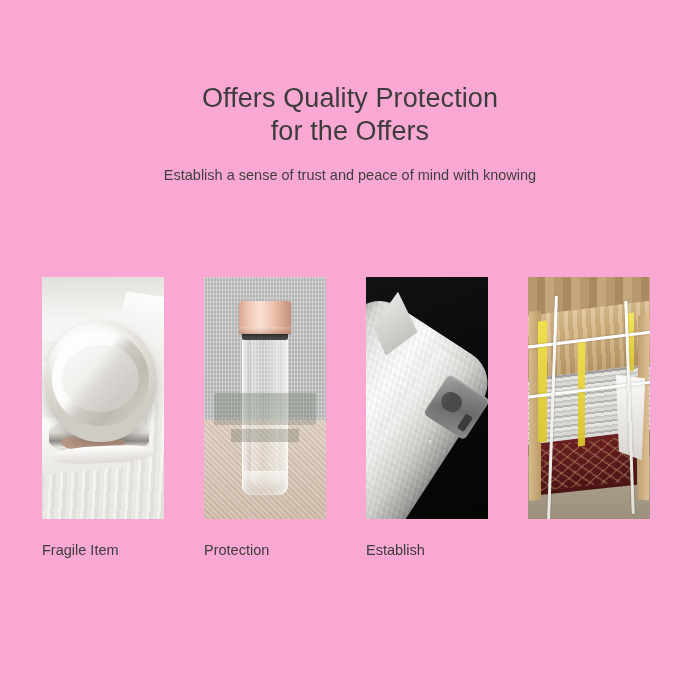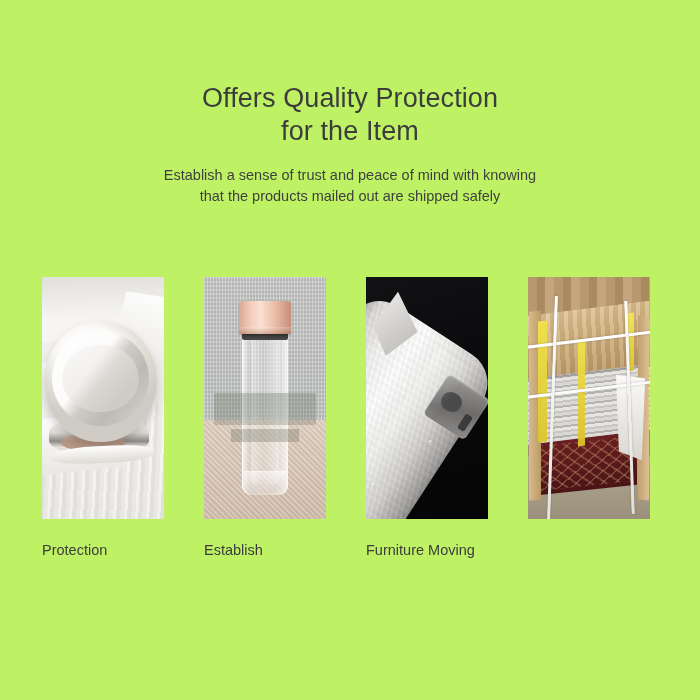--- a/index.html
+++ b/index.html
@@ -2,21 +2,21 @@
 <html><head>
 <meta charset="utf-8">
 <style>
   * { margin:0; padding:0; box-sizing:border-box; }
   html, body {
     width:700px; height:700px;
     background:#ffffff;
     font-family:"Liberation Sans", sans-serif;
     overflow:hidden;
   }
-  .page { position:relative; width:700px; height:700px; background:#bef264; }
+  .page { position:relative; width:700px; height:700px; background:#f9a8d4; }
 
   
   .heading-block { position:absolute; top:82px; left:0; width:700px; text-align:center; }
   .headline {
     font-size:27px; line-height:33px; color:#3c3c3c; font-weight:400;
     letter-spacing:0.1px;
   }
   .headline .line { display:block; }
   .subhead {
     margin-top:17px;
@@ -306,25 +306,24 @@
              color:#3c3c3c; white-space:nowrap; }
 </style>
 </head>
 <body>
 
 <div class="page">
 
   <div class="heading-block">
     <h1 class="headline">
       <span class="line">Offers Quality Protection</span>
-      <span class="line">for the Item</span>
+      <span class="line">for the Offers</span>
     </h1>
     <p class="subhead">
       <span class="line">Establish a sense of trust and peace of mind with knowing</span>
-      <span class="line">that the products mailed out are shipped safely</span>
     </p>
   </div>
 
   <div class="cards">
 
     <div class="card">
       <div class="photo c1">
         <div class="wood"></div>
         <div class="paper-top"></div>
         <div class="paper-wing-r"></div>
@@ -379,18 +378,18 @@
         <div class="strapH"></div>
         <div class="strapH2"></div>
         <div class="strapV"></div>
         <div class="strapV2"></div>
       </div>
     </div>
 
   </div>
 
   <div class="captions">
+    <div class="caption">Fragile Item</div>
     <div class="caption">Protection</div>
     <div class="caption">Establish</div>
-    <div class="caption">Furniture Moving</div>
   </div>
 
 </div>
 
 </body></html>

